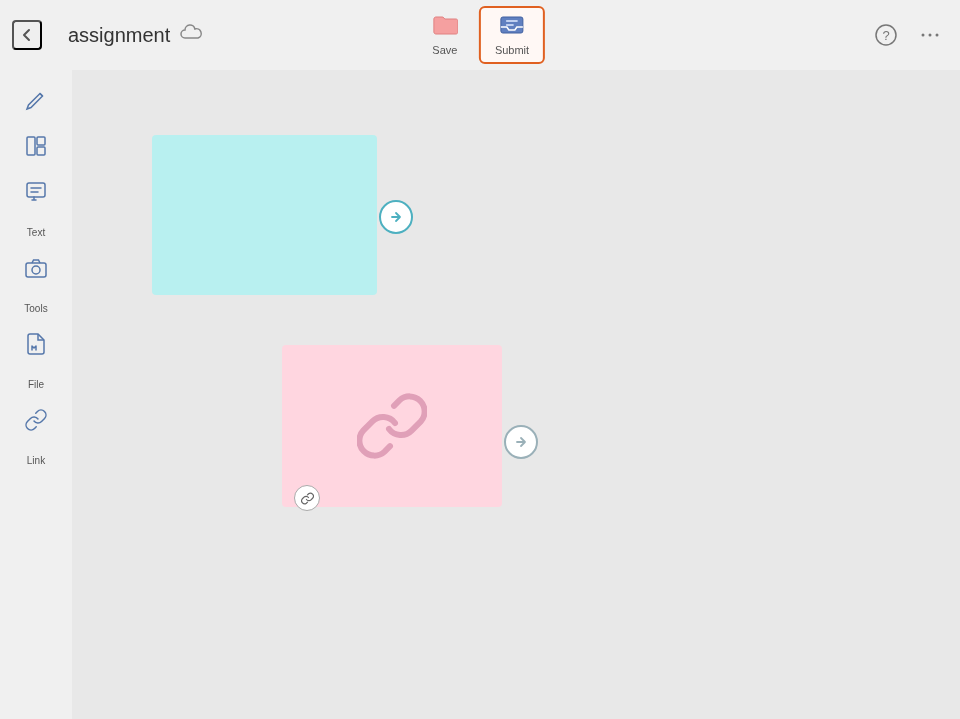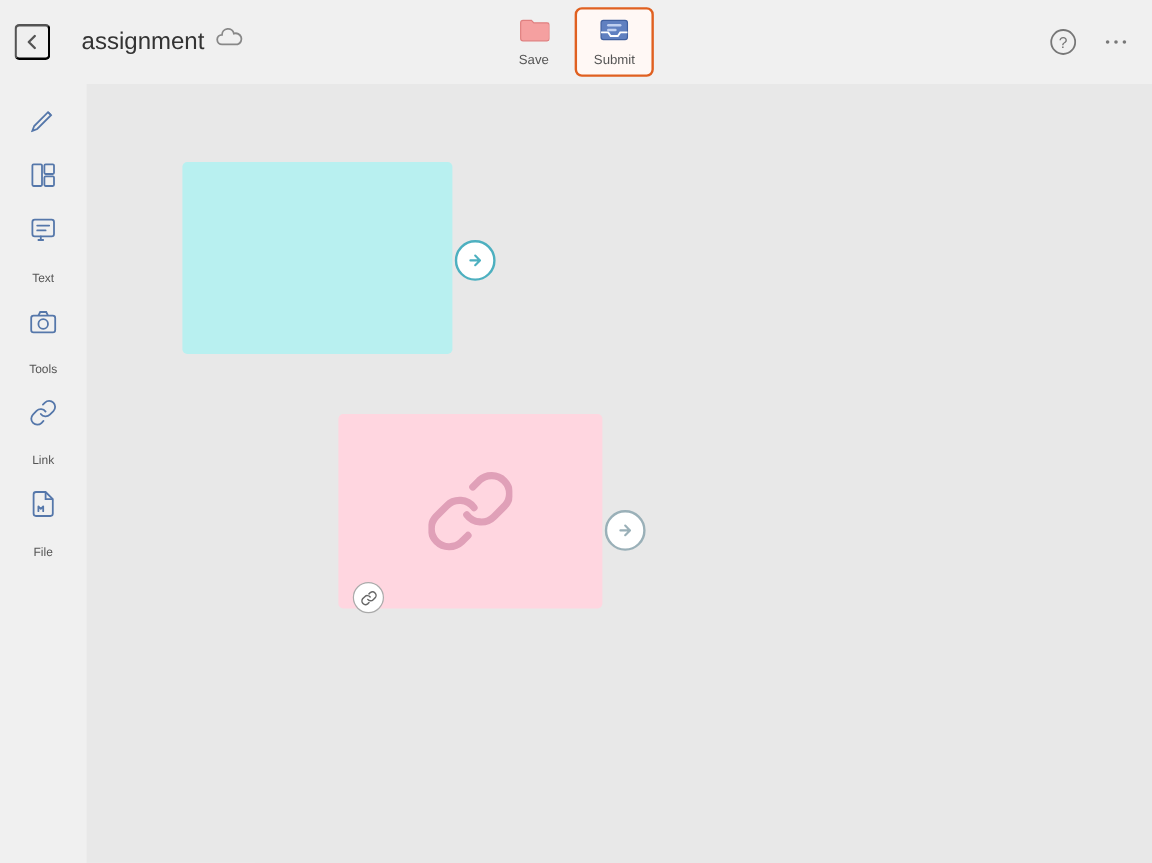--- a/index.html
+++ b/index.html
@@ -261,36 +261,36 @@
         <circle cx="12" cy="14" r="4" stroke="#5577aa" stroke-width="1.5" fill="none"></circle>
         <path d="M8 7l1.5-3h5L16 7" stroke="#5577aa" stroke-width="1.5"></path>
       </svg>
     </span>
     <span class="sidebar-label">Tools</span>
   </div>
 
   <div class="sidebar-item">
     <span class="sidebar-icon">
       <svg width="24" height="24" viewBox="0 0 24 24" fill="none">
-        <path d="M10 13a5 5 0 0 0 7.54.54l3-3a5 5 0 0 0-7.07-7.07l-1.72 1.71" stroke="#5577aa" stroke-width="1.5" stroke-linecap="round" fill="none"></path>
-        <path d="M14 11a5 5 0 0 0-7.54-.54l-3 3a5 5 0 0 0 7.07 7.07l1.71-1.71" stroke="#5577aa" stroke-width="1.5" stroke-linecap="round" fill="none"></path>
-      </svg>
-    </span>
-    <span class="sidebar-label">Link</span>
-  </div>
-
-  <div class="sidebar-item">
-    <span class="sidebar-icon">
-      <svg width="24" height="24" viewBox="0 0 24 24" fill="none">
         <path d="M14 2H6a2 2 0 0 0-2 2v16a2 2 0 0 0 2 2h12a2 2 0 0 0 2-2V8l-6-6z" stroke="#5577aa" stroke-width="1.5" fill="none"></path>
         <path d="M14 2v6h6" stroke="#5577aa" stroke-width="1.5"></path>
         <path d="M8 18v-4l2 2 2-2v4" stroke="#5577aa" stroke-width="1.5" stroke-linecap="round" stroke-linejoin="round"></path>
       </svg>
     </span>
     <span class="sidebar-label">File</span>
+  </div>
+
+  <div class="sidebar-item">
+    <span class="sidebar-icon">
+      <svg width="24" height="24" viewBox="0 0 24 24" fill="none">
+        <path d="M10 13a5 5 0 0 0 7.54.54l3-3a5 5 0 0 0-7.07-7.07l-1.72 1.71" stroke="#5577aa" stroke-width="1.5" stroke-linecap="round" fill="none"></path>
+        <path d="M14 11a5 5 0 0 0-7.54-.54l-3 3a5 5 0 0 0 7.07 7.07l1.71-1.71" stroke="#5577aa" stroke-width="1.5" stroke-linecap="round" fill="none"></path>
+      </svg>
+    </span>
+    <span class="sidebar-label">Link</span>
   </div>
 
 
 
 </div>
 
 <div class="main-canvas">
 
   <div style="position:absolute; top:65px; left:80px; width:225px; height:160px; background:#b8f0f0; border-radius:4px;"></div>
 

